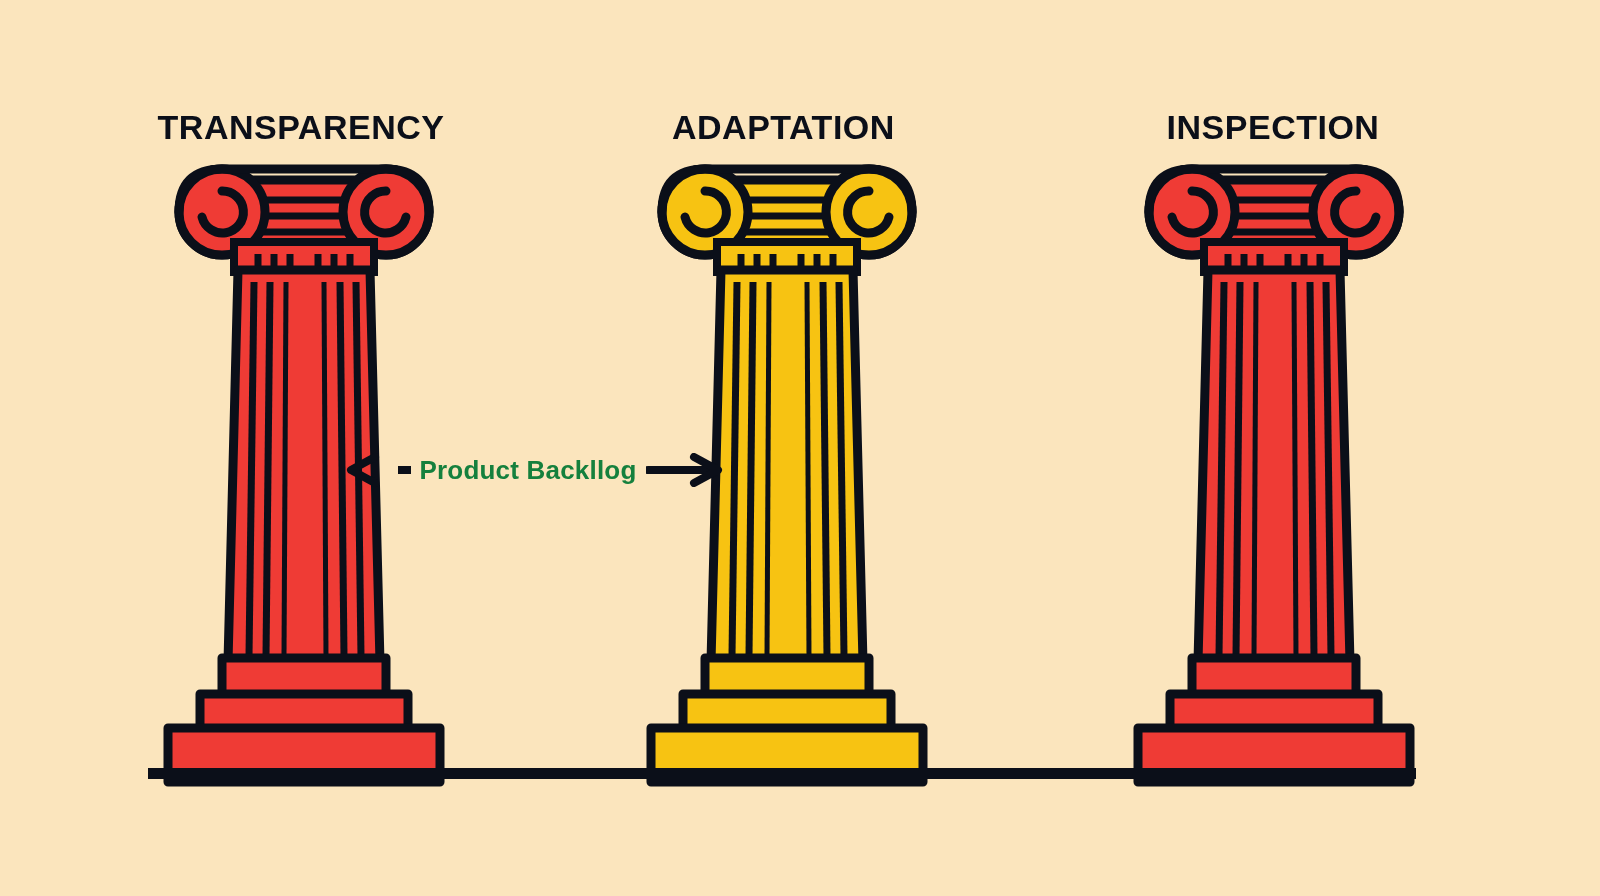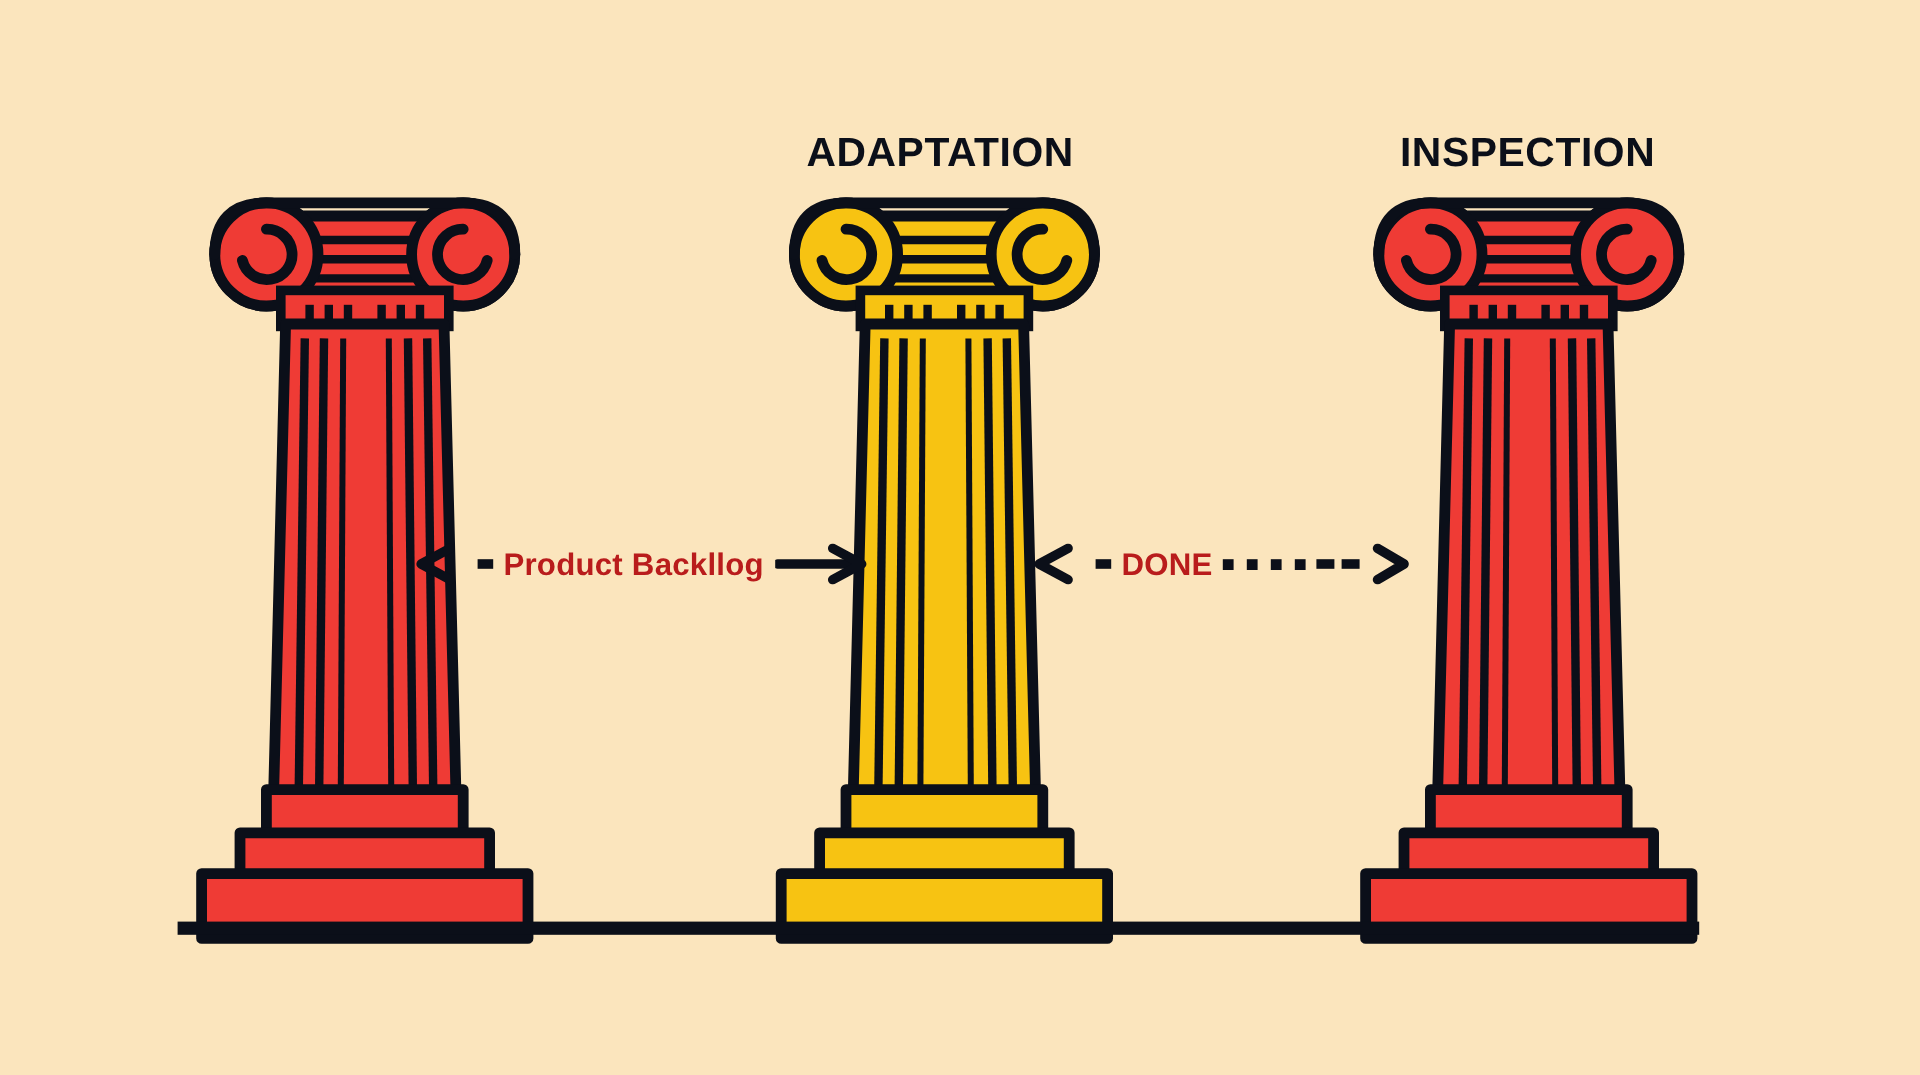--- a/index.html
+++ b/index.html
@@ -35,21 +35,21 @@
     justify-content:center;
     gap:9px;
   }
   #conn-0{left:358px;top:440px;width:352px;}
   #conn-1{left:852px;top:440px;width:332px;}
 
   .conn-label{
     font-family:"Liberation Sans", sans-serif;
     font-weight:bold;
     font-size:26px;
-    color:#b91c1c;
+    color:#15803d;
     white-space:nowrap;
     letter-spacing:0.2px;
   }
   .arrow-svg{display:block;flex:0 0 auto;}
   .dot-run{display:flex;align-items:center;gap:11px;flex:0 0 auto;}
   .dot-sq{width:9px;height:9px;background:#0b0f19;}
   .dash-seg{display:flex;align-items:center;gap:6px;flex:0 0 auto;}
   .dash-bar{width:15px;height:8px;background:#0b0f19;}
   .mini-dash{width:13px;height:8px;background:#0b0f19;flex:0 0 auto;}
 </style>
@@ -117,51 +117,32 @@
       <use href="#ionic-column" x="637" y="150" width="300" height="640"></use>
     </g>
 
     <g style="--pc:#ef3b35">
       <use href="#ionic-column" x="1124" y="150" width="300" height="640"></use>
     </g>
 
     <rect x="148" y="768" width="1268" height="11" fill="#0b0f19"></rect>
   </svg>
 
+  <div class="pillar-title" id="title-0">TRANSPARENCY</div>
 
   <div class="pillar-title" id="title-1">ADAPTATION</div>
 
   <div class="pillar-title" id="title-2">INSPECTION</div>
 
   <div class="connector" id="conn-0">
     <svg class="arrow-svg" width="44" height="34" viewBox="0 0 44 34">
       <path d="M30 4 L6 17 L30 30" fill="none" stroke="#0b0f19" stroke-width="8" stroke-linecap="round" stroke-linejoin="round"></path>
     </svg>
     <span class="mini-dash"></span>
     <span class="conn-label">Product Backllog</span>
     <svg class="arrow-svg" width="78" height="34" viewBox="0 0 78 34">
       <line x1="2" y1="17" x2="62" y2="17" stroke="#0b0f19" stroke-width="8" stroke-linecap="round"></line>
       <path d="M48 4 L72 17 L48 30" fill="none" stroke="#0b0f19" stroke-width="8" stroke-linecap="round" stroke-linejoin="round"></path>
     </svg>
   </div>
 
-  <div class="connector" id="conn-1">
-    <svg class="arrow-svg" width="44" height="34" viewBox="0 0 44 34">
-      <path d="M30 4 L6 17 L30 30" fill="none" stroke="#0b0f19" stroke-width="8" stroke-linecap="round" stroke-linejoin="round"></path>
-    </svg>
-    <span class="mini-dash"></span>
-    <span class="conn-label">DONE</span>
-    <span class="dot-run">
-      <span class="dot-sq"></span>
-      <span class="dot-sq"></span>
-      <span class="dot-sq"></span>
-      <span class="dot-sq"></span>
-    </span>
-    <span class="dash-seg">
-      <span class="dash-bar"></span>
-      <span class="dash-bar"></span>
-    </span>
-    <svg class="arrow-svg" width="34" height="34" viewBox="0 0 34 34">
-      <path d="M6 4 L28 17 L6 30" fill="none" stroke="#0b0f19" stroke-width="8" stroke-linecap="round" stroke-linejoin="round"></path>
-    </svg>
-  </div>
 
 </div>
 
 </body></html>

